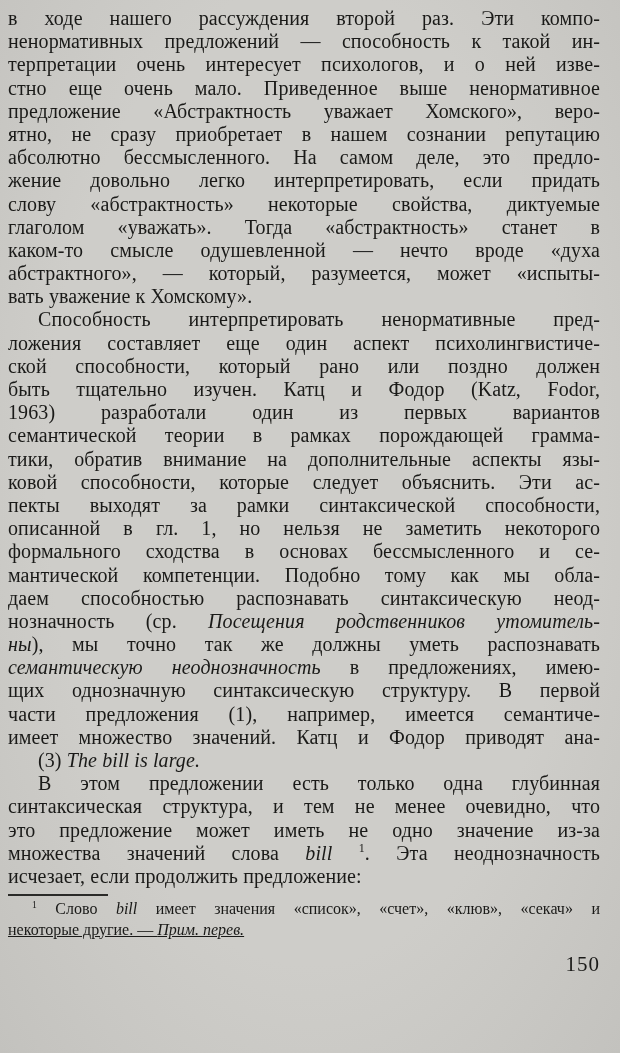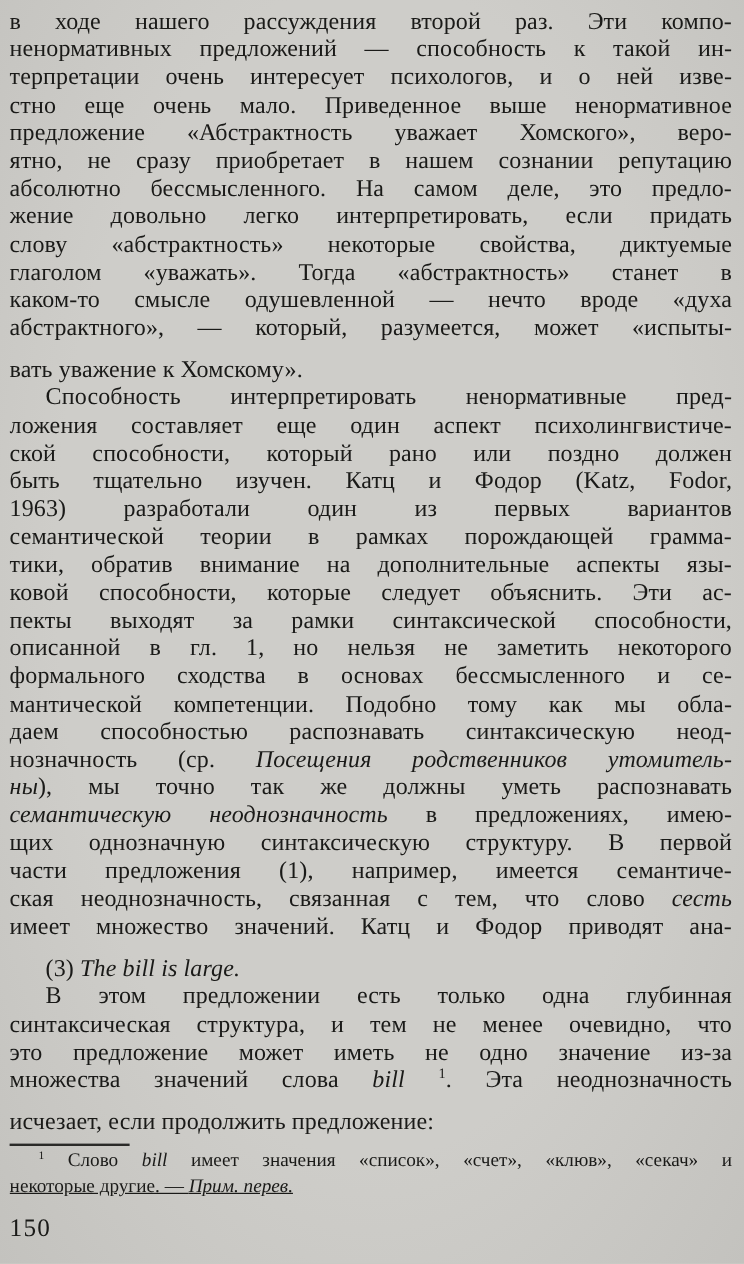--- a/index.html
+++ b/index.html
@@ -4,37 +4,37 @@
 <style>
   html, body {
     margin: 0; padding: 0;
     width: 620px; height: 1053px;
     overflow: hidden;
   }
   body { background: #cbcac6; }
   .page {
     box-sizing: border-box;
     width: 620px; height: 1053px;
-    padding: 7px 10px 0 8px;
+    padding: 7px 20px 0 8px;
     font-family: "Liberation Serif", "DejaVu Serif", serif;
     color: #1a1a18;
     background: radial-gradient(ellipse at 50% 45%, #cecdc9 60%, #c3c2be 100%);
   }
   .bline {
     font-size: 20px;
     line-height: 23.2px;
     height: 23.2px;
     text-align: justify;
     text-align-last: justify;
     text-justify: inter-word;
     overflow: hidden;
     letter-spacing: 0.1px;
   }
   .bline.indent { padding-left: 30px; }
-  .bline.last { text-align-last: left; margin-top: 12px; }
+  .bline.last { text-align-last: left; }
   .bline i, .fline i { font-style: italic; }
   sup {
     font-size: 0.6em;
     line-height: 0;
     vertical-align: super;
   }
   .footnote-divider {
     width: 100px;
     border: 0;
     border-top: 2px solid #2a2a28;
@@ -44,21 +44,21 @@
     font-size: 16px;
     line-height: 20.5px;
     text-align: justify;
     text-align-last: justify;
     overflow: hidden;
   }
   .fline.indent { padding-left: 24px; }
   .fline.last { text-align-last: left; text-decoration: underline; }
   .page-number {
     margin-top: 12px;
-    text-align: left;
+    text-align: right;
     font-size: 21px;
     letter-spacing: 1px;
   }
 </style>
 </head>
 <body>
 
 <div class="page">
   <div id="body-text">
       <div class="bline"><span>в ходе нашего рассуждения второй раз. Эти компо-</span></div>
@@ -85,21 +85,20 @@
       <div class="bline"><span>пекты выходят за рамки синтаксической способности,</span></div>
       <div class="bline"><span>описанной в гл. 1, но нельзя не заметить некоторого</span></div>
       <div class="bline"><span>формального сходства в основах бессмысленного и се-</span></div>
       <div class="bline"><span>мантической компетенции. Подобно тому как мы обла-</span></div>
       <div class="bline"><span>даем способностью распознавать синтаксическую неод-</span></div>
       <div class="bline"><span>нозначность (ср. </span><i>Посещения родственников утомитель-</i></div>
       <div class="bline"><i>ны</i><span>), мы точно так же должны уметь распознавать</span></div>
       <div class="bline"><i>семантическую неоднозначность</i><span> в предложениях, имею-</span></div>
       <div class="bline"><span>щих однозначную синтаксическую структуру. В первой</span></div>
       <div class="bline"><span>части предложения (1), например, имеется семантиче-</span></div>
-      <div class="bline"><span>ская неоднозначность, связанная с тем, что слово </span><i>сесть</i></div>
       <div class="bline"><span>имеет множество значений. Катц и Фодор приводят ана-</span></div>
       <div class="bline indent last"><span>(3) </span><i>The bill is large.</i></div>
       <div class="bline indent"><span>В этом предложении есть только одна глубинная</span></div>
       <div class="bline"><span>синтаксическая структура, и тем не менее очевидно, что</span></div>
       <div class="bline"><span>это предложение может иметь не одно значение из-за</span></div>
       <div class="bline"><span>множества значений слова </span><i>bill</i><span> </span><sup>1</sup><span>. Эта неоднозначность</span></div>
       <div class="bline last"><span>исчезает, если продолжить предложение:</span></div>
     </div>
   <hr class="footnote-divider">
   <div id="footnote-text">

